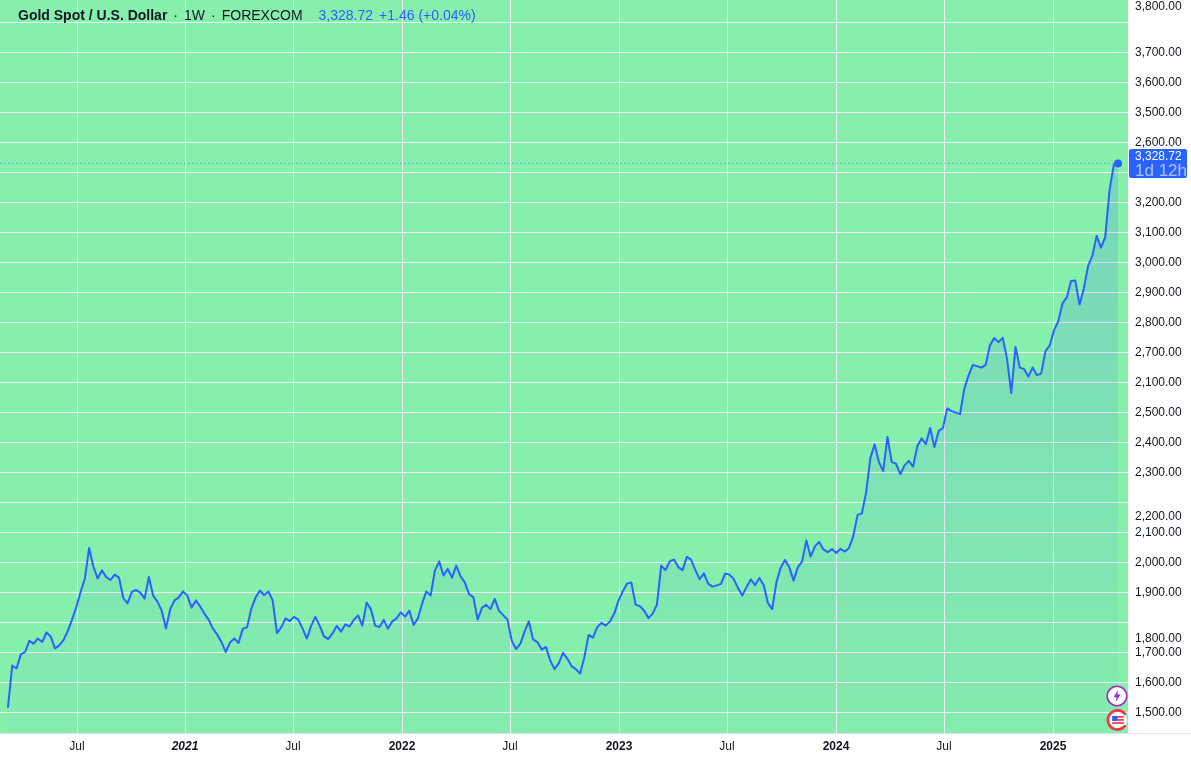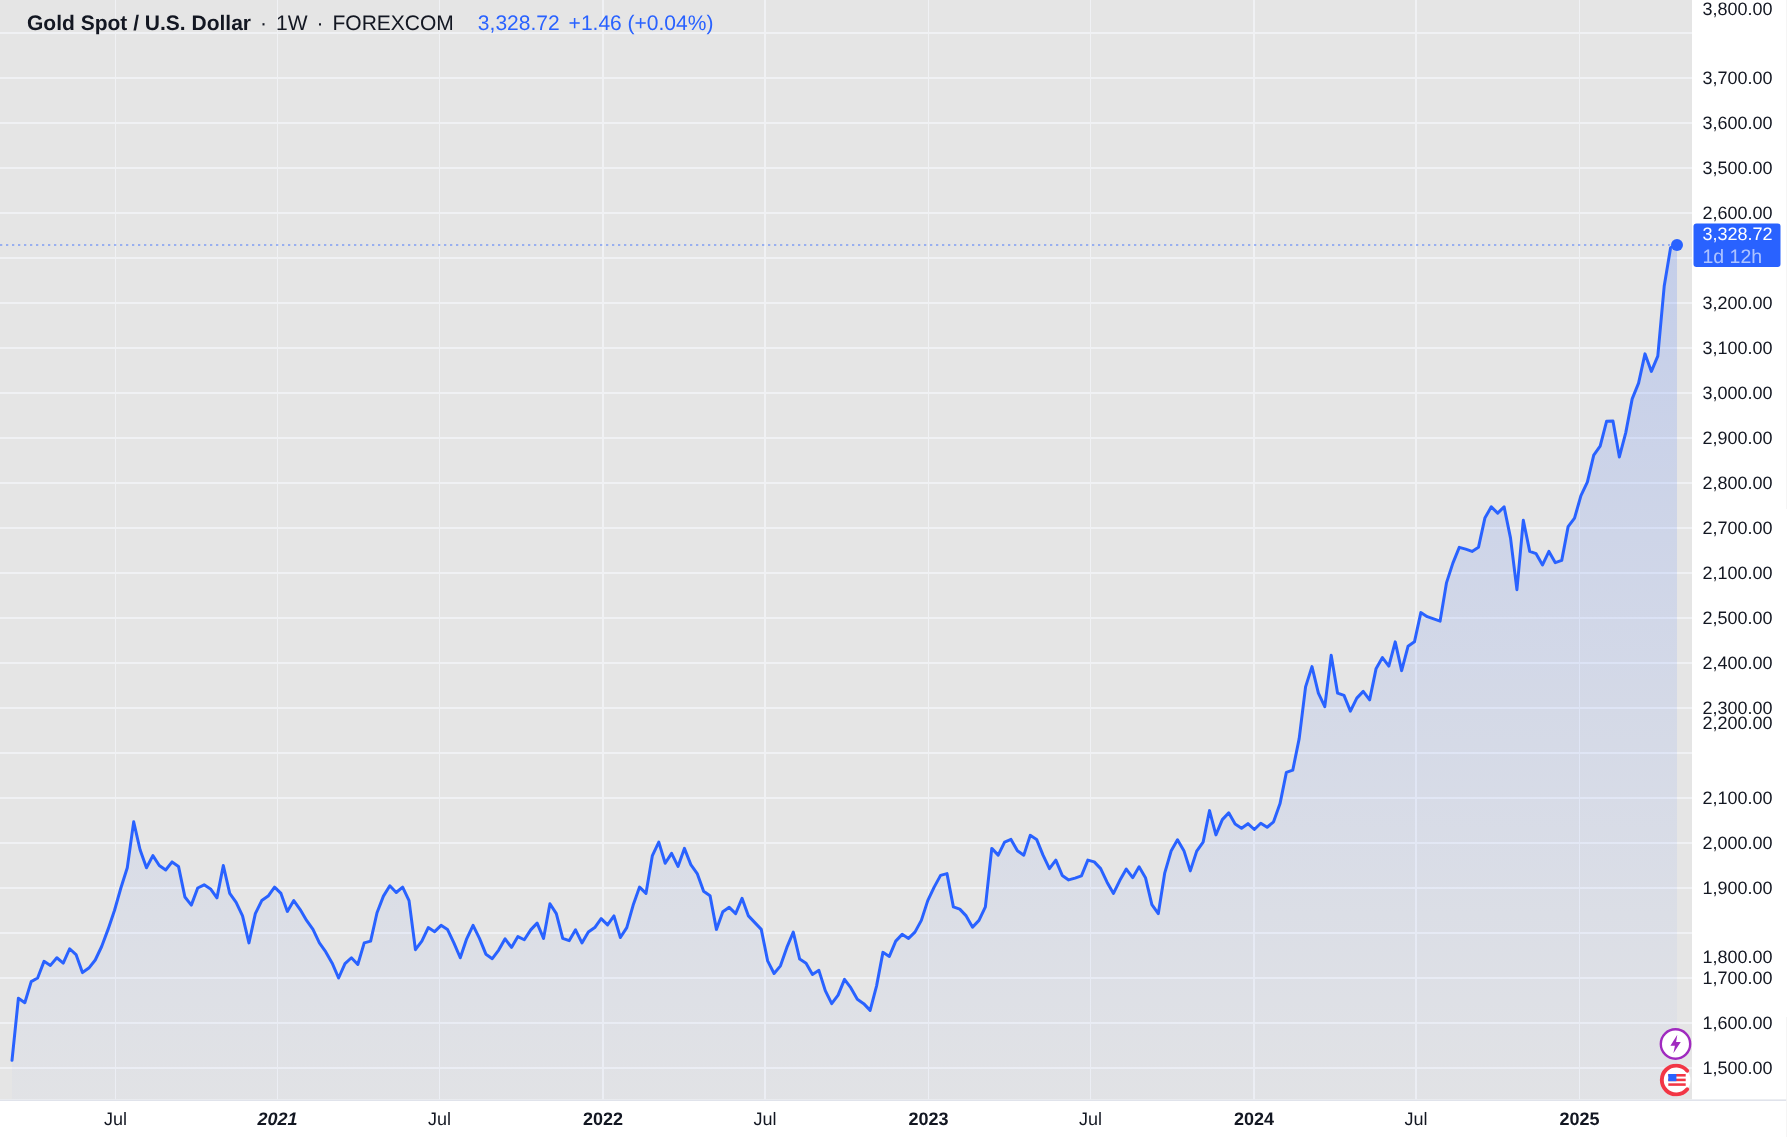--- a/index.html
+++ b/index.html
@@ -1,18 +1,18 @@
 <!DOCTYPE html>
 <html><head>
 <meta charset="utf-8">
 <style>
   html,body{margin:0;padding:0;background:#fff;}
   .app{
     position:relative;width:1191px;height:758px;overflow:hidden;
-    font-family:"Liberation Sans",sans-serif;background:#e5e5e5;
+    font-family:"Liberation Sans",sans-serif;background:#86efac;
     -webkit-font-smoothing:antialiased;
   }
   .chart-svg{position:absolute;left:0;top:0;display:block;}
   
   .legend{
     position:absolute;left:18px;top:7px;z-index:5;
     font-size:14px;color:#131722;display:flex;align-items:center;gap:6px;
     white-space:nowrap;
   }
   .legend .sym{font-weight:600;}
@@ -27,21 +27,21 @@
   }
   .pa-label{
     position:absolute;left:7px;transform:translateY(-50%);
     font-size:12px;color:#131722;letter-spacing:0;white-space:nowrap;
   }
   .price-badge{
     position:absolute;left:1px;width:58px;box-sizing:border-box;
     background:#2962FF;color:#fff;border-radius:2px;z-index:6;
     font-size:12px;line-height:13.5px;padding:1px 0 1px 6px;text-align:left;
   }
-  .price-badge .cd{color:rgba(255,255,255,0.62);font-size:13px;}
+  .price-badge .cd{color:rgba(255,255,255,0.62);font-size:17px;}
   
   .time-axis{
     position:absolute;left:0;top:733px;width:1191px;height:25px;
     background:#fff;border-top:1px solid #e0e3eb;z-index:4;box-sizing:border-box;padding-left:15px;
   }
   .ta-label{
     position:absolute;top:50%;transform:translate(-50%,-50%);
     font-size:12px;color:#131722;white-space:nowrap;
   }
   .ta-label.bold{font-weight:700;}
@@ -125,21 +125,21 @@
       <div class="pa-label" style="top: 202px;">3,200.00</div>
       <div class="pa-label" style="top: 232px;">3,100.00</div>
       <div class="pa-label" style="top: 262px;">3,000.00</div>
       <div class="pa-label" style="top: 292px;">2,900.00</div>
       <div class="pa-label" style="top: 322px;">2,800.00</div>
       <div class="pa-label" style="top: 352px;">2,700.00</div>
       <div class="pa-label" style="top: 382px;">2,100.00</div>
       <div class="pa-label" style="top: 412px;">2,500.00</div>
       <div class="pa-label" style="top: 442px;">2,400.00</div>
       <div class="pa-label" style="top: 472px;">2,300.00</div>
-      <div class="pa-label" style="top: 482px;">2,200.00</div>
+      <div class="pa-label" style="top: 516px;">2,200.00</div>
       <div class="pa-label" style="top: 532px;">2,100.00</div>
       <div class="pa-label" style="top: 562px;">2,000.00</div>
       <div class="pa-label" style="top: 592px;">1,900.00</div>
       <div class="pa-label" style="top: 622px; margin-top: 16px;">1,800.00</div>
       <div class="pa-label" style="top: 652px;">1,700.00</div>
       <div class="pa-label" style="top: 682px;">1,600.00</div>
       <div class="pa-label" style="top: 712px;">1,500.00</div>
     </div>
 
   <div class="time-axis" id="timeAxis">

